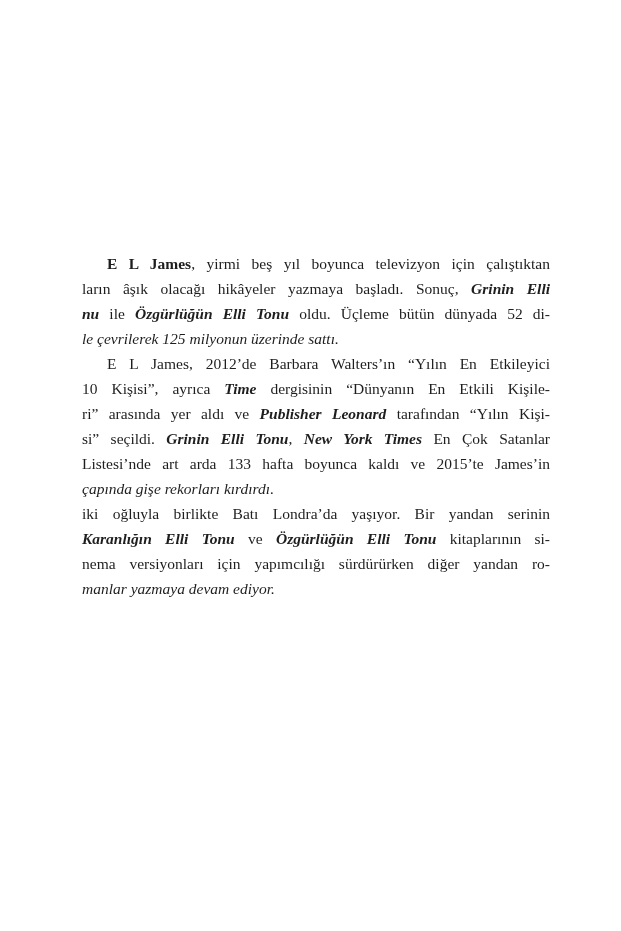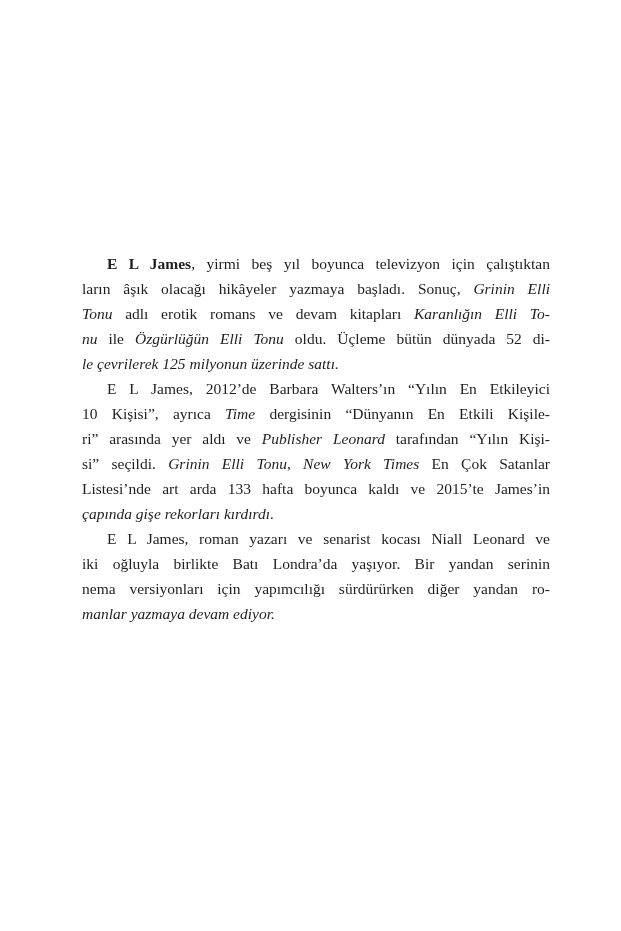--- a/index.html
+++ b/index.html
@@ -36,42 +36,41 @@
   }
   .text-line.last {
     text-align-last: left;
     font-style: italic;
     -moz-text-align-last: left;
   }
   .text-line.indent {
     text-indent: 25px;
   }
   .run-bold { font-weight: bold; }
-  .run-italic { font-style: italic; }
+  .run-italic { font-style: italic; font-weight: bold; }
 </style>
 </head>
 <body>
 
 <div class="page">
   <div class="text-block" id="author-bio">
       <div class="paragraph">
         <div class="text-line indent"><span class="run-bold">E L James</span><span class="run-normal">, yirmi beş yıl boyunca televizyon için çalıştıktan</span></div>
         <div class="text-line"><span class="run-normal">ların âşık olacağı hikâyeler yazmaya başladı. Sonuç, </span><span class="run-italic">Grinin Elli</span></div>
-        <div class="text-line"><span class="run-italic">Tonu</span><span class="run-normal"> adlı erotik romans ve devam kitapları </span><span class="run-italic">Karanlığın Elli To-</span></div>
         <div class="text-line"><span class="run-italic">nu</span><span class="run-normal"> ile </span><span class="run-italic">Özgürlüğün Elli Tonu</span><span class="run-normal"> oldu. Üçleme bütün dünyada 52 di-</span></div>
         <div class="text-line last"><span class="run-normal">le çevrilerek 125 milyonun üzerinde sattı.</span></div>
       </div>
       <div class="paragraph">
         <div class="text-line indent"><span class="run-normal">E L James, 2012’de Barbara Walters’ın “Yılın En Etkileyici</span></div>
         <div class="text-line"><span class="run-normal">10 Kişisi”, ayrıca </span><span class="run-italic">Time</span><span class="run-normal"> dergisinin “Dünyanın En Etkili Kişile-</span></div>
         <div class="text-line"><span class="run-normal">ri” arasında yer aldı ve </span><span class="run-italic">Publisher Leonard</span><span class="run-normal"> tarafından “Yılın Kişi-</span></div>
         <div class="text-line"><span class="run-normal">si” seçildi. </span><span class="run-italic">Grinin Elli Tonu</span><span class="run-normal">, </span><span class="run-italic">New York Times</span><span class="run-normal"> En Çok Satanlar</span></div>
         <div class="text-line"><span class="run-normal">Listesi’nde art arda 133 hafta boyunca kaldı ve 2015’te James’in</span></div>
         <div class="text-line last"><span class="run-normal">çapında gişe rekorları kırdırdı.</span></div>
       </div>
       <div class="paragraph">
-        <div class="text-line indent"><span class="run-normal">E L James, roman yazarı ve senarist kocası Niall Leonard ve</span></div>
         <div class="text-line"><span class="run-normal">iki oğluyla birlikte Batı Londra’da yaşıyor. Bir yandan serinin</span></div>
+        <div class="text-line"><span class="run-italic">Karanlığın Elli Tonu</span><span class="run-normal"> ve </span><span class="run-italic">Özgürlüğün Elli Tonu</span><span class="run-normal"> kitaplarının si-</span></div>
         <div class="text-line"><span class="run-normal">nema versiyonları için yapımcılığı sürdürürken diğer yandan ro-</span></div>
         <div class="text-line last"><span class="run-normal">manlar yazmaya devam ediyor.</span></div>
       </div>
     </div>
 </div>
 
 </body></html>

